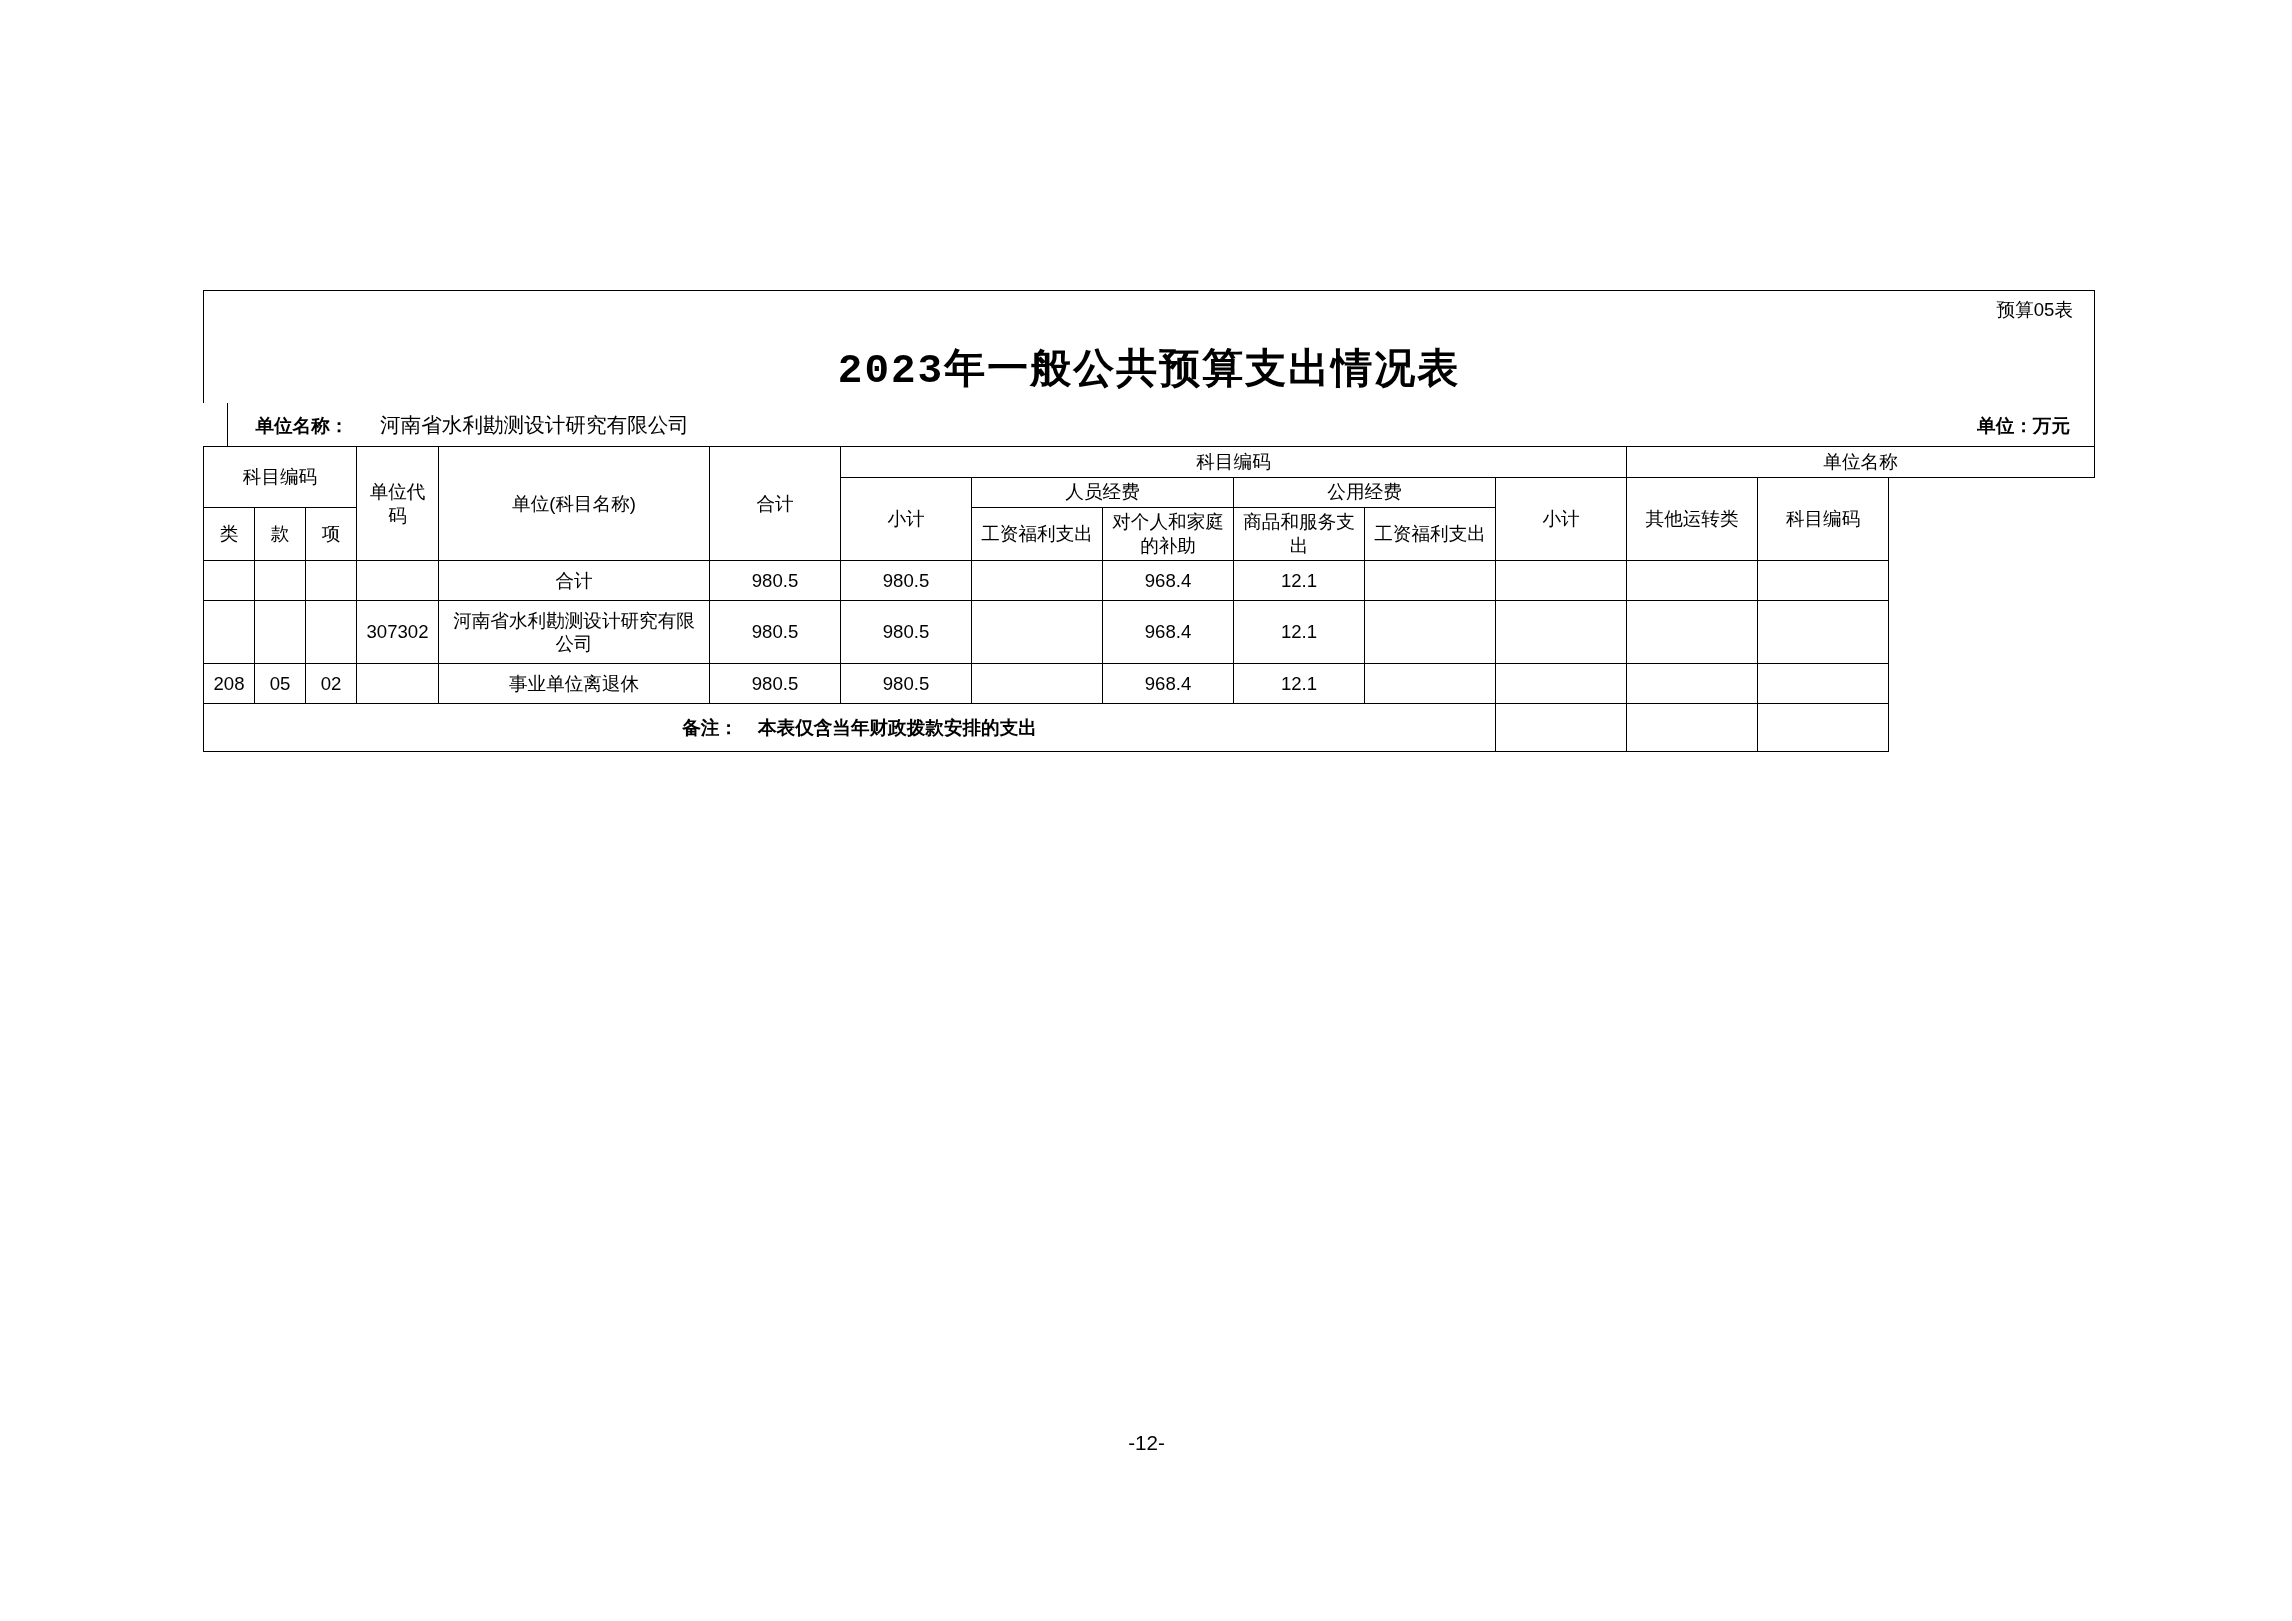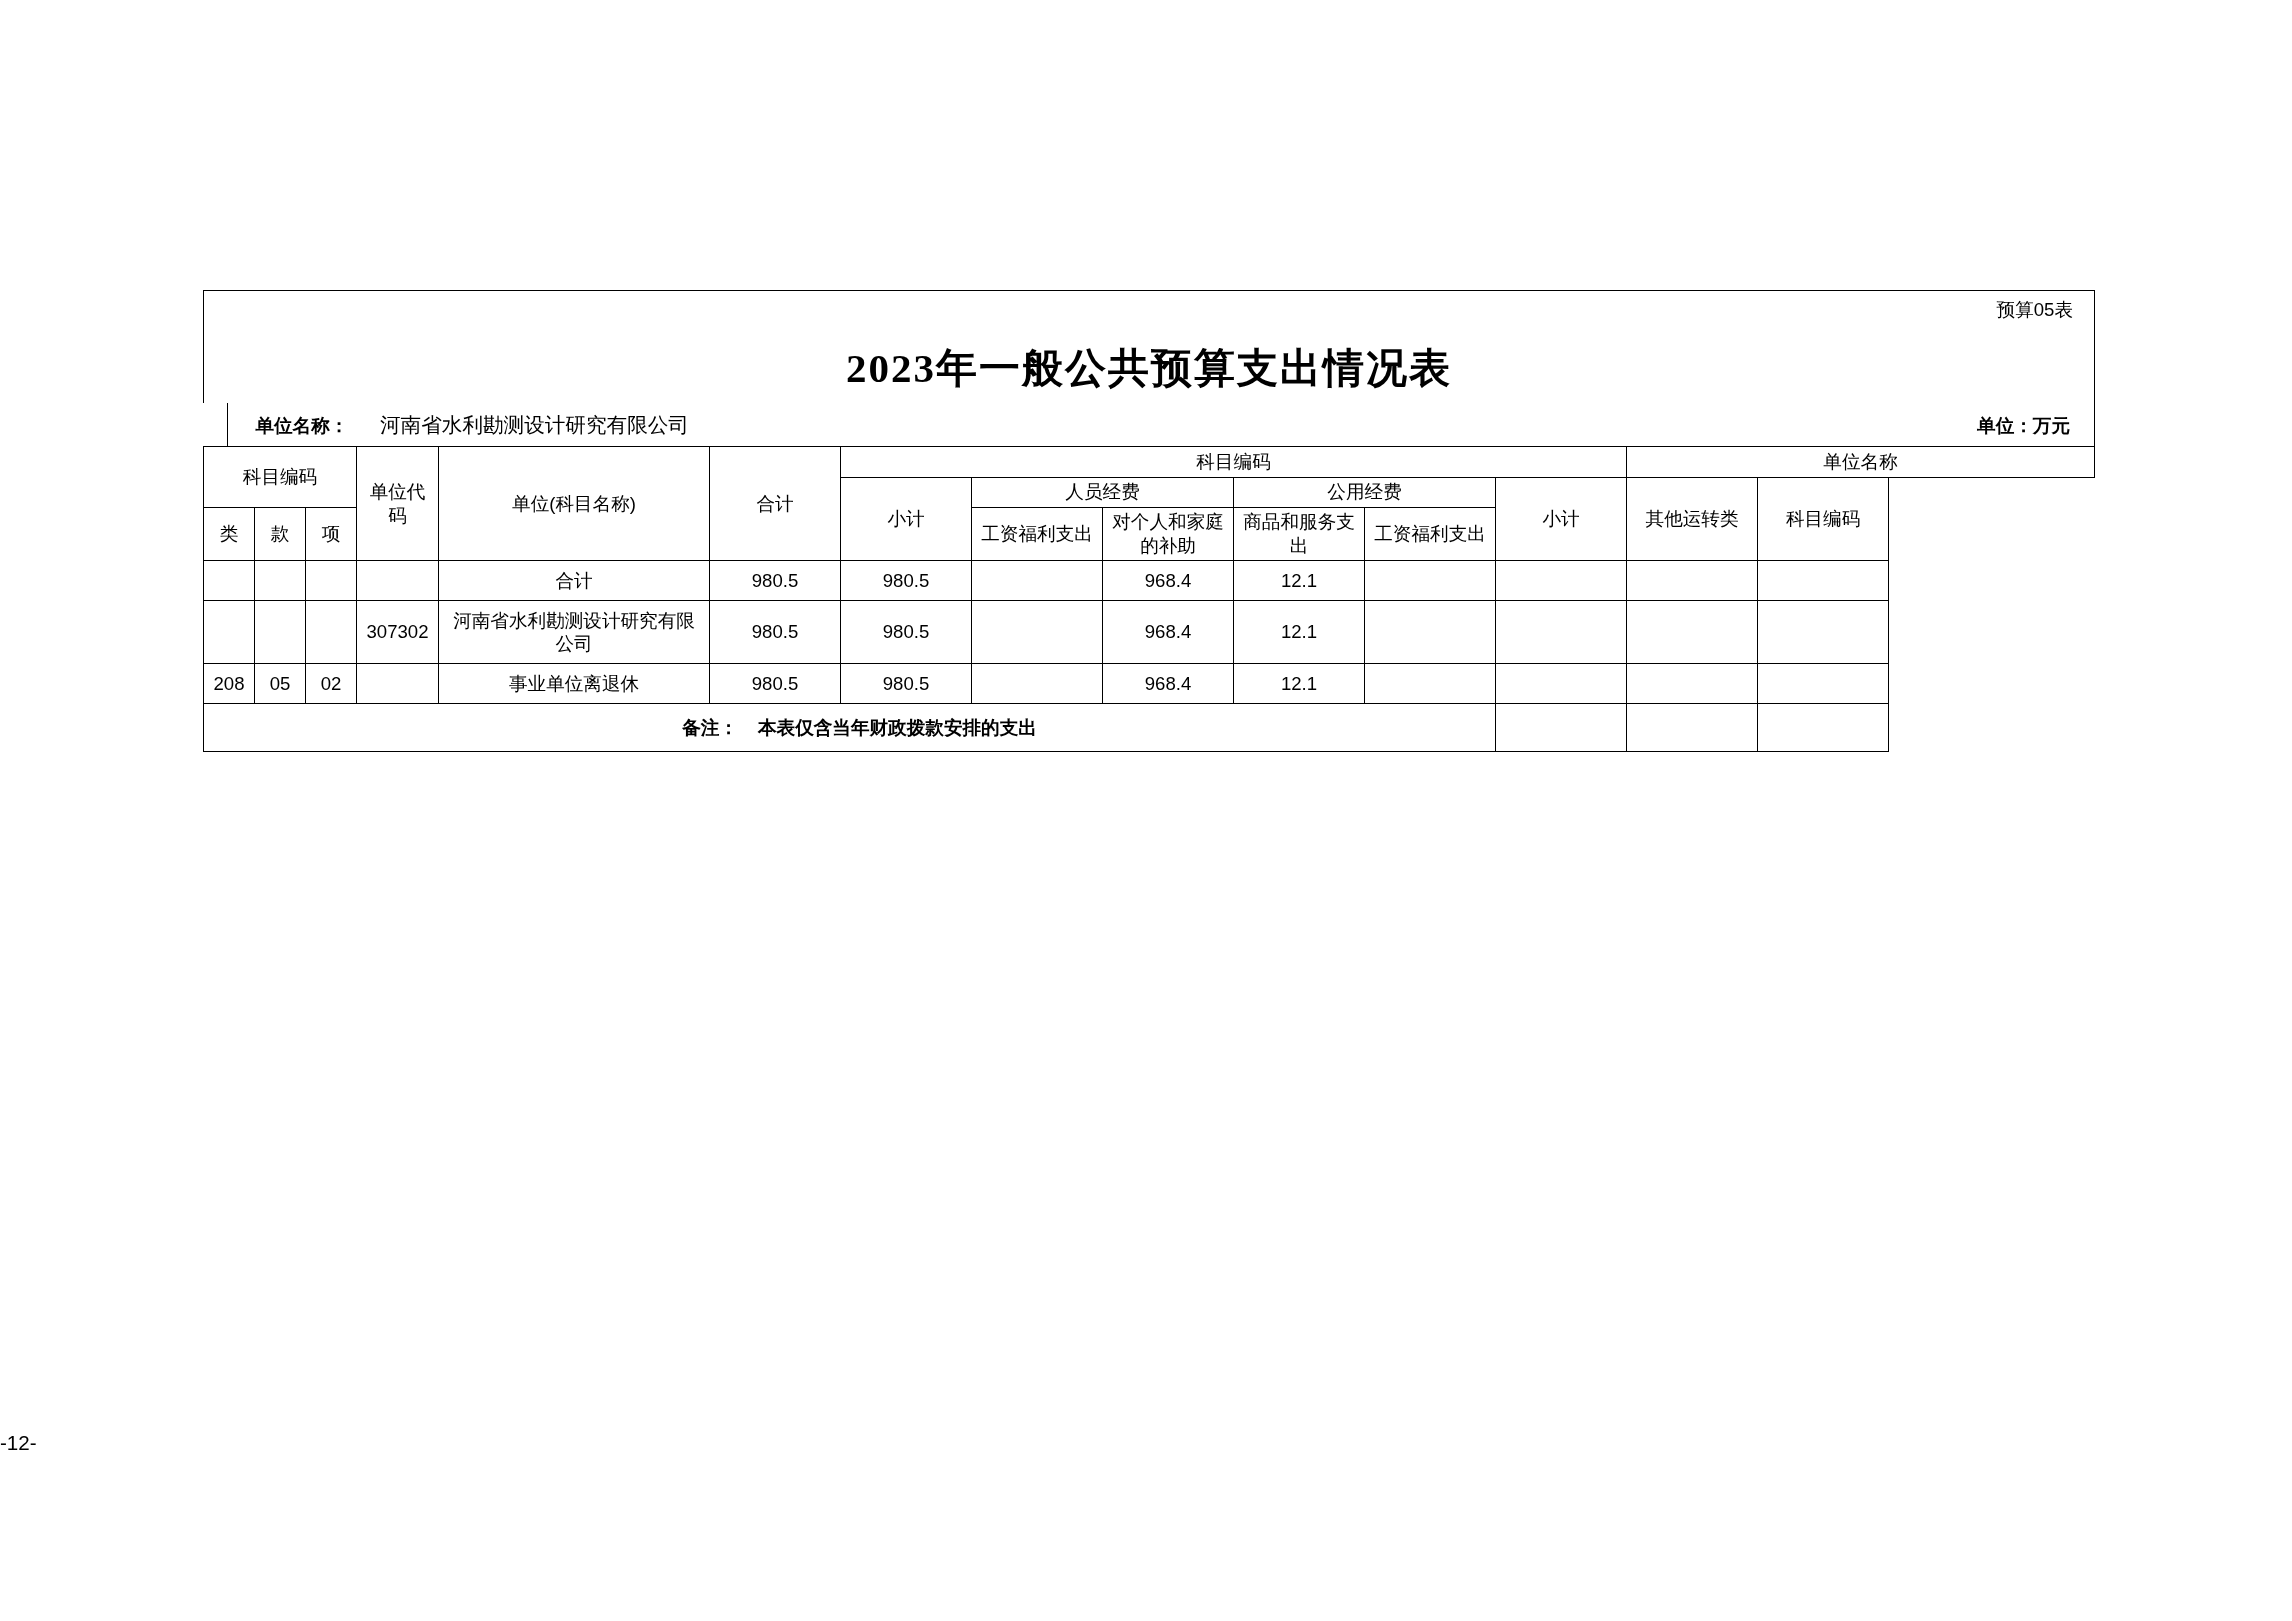--- a/index.html
+++ b/index.html
@@ -40,21 +40,21 @@
   .title-row {
     border-left: 1px solid #000;
     border-right: 1px solid #000;
     text-align: center;
     padding: 13.7px 0 7.8px 0;
   }
   .title-row .title {
     font-size: 41px;
     font-weight: bold;
     letter-spacing: 2px;
-    font-family: Liberation Serif, serif;
+    font-family: Liberation Mono, monospace;
   }
   .meta-row {
     border-left: 1px solid #000;
     border-right: 1px solid #000;
     height: 43px;
     position: relative;
     font-size: 18.6px;
     margin-left: 24px;
   }
   .meta-row .unit-label {
@@ -109,21 +109,21 @@
     padding-left: 15.7px;
     height: 41px;
     font-size: 18.6px;
   }
   .note-row .note-label { font-weight: bold; margin-left: 20px; }
   .pagenum {
     position: absolute;
     top: 1431px;
     left: 0;
     width: 2293px;
-    text-align: left;
+    text-align: center;
     font-size: 20.6px;
     font-family: "Liberation Sans", sans-serif;
   }
 </style>
 </head>
 <body>
 
 <div class="page">
 
   <div class="sheet">

